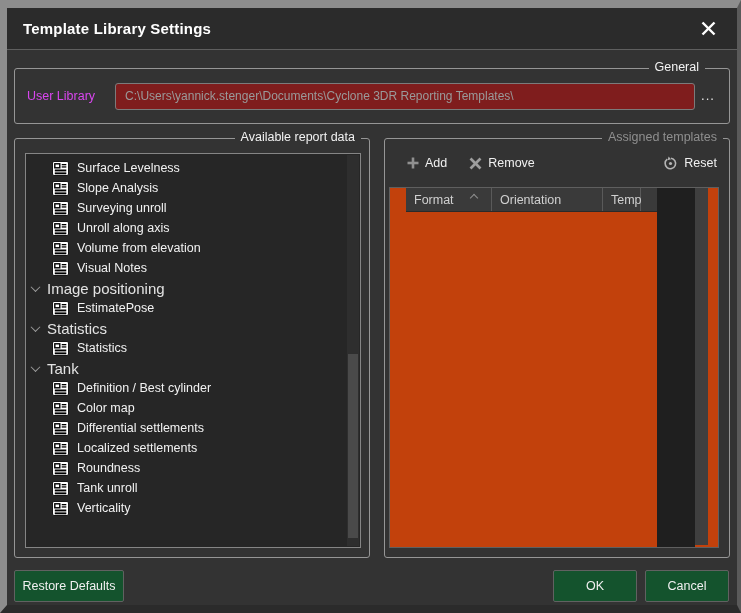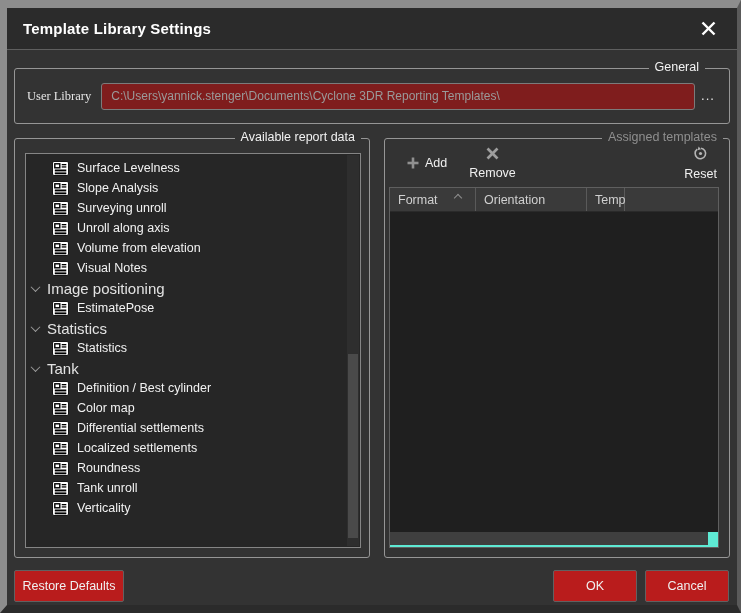--- a/index.html
+++ b/index.html
@@ -28,21 +28,21 @@
   .groupbox { position:absolute; border:1px solid #969696; border-radius:3px; }
   .legend {
     position:absolute; top:-9px; background:#333333; padding:0 6px;
     font-size:12.5px; color:#f2f2f2; white-space:nowrap;
   }
   .legend.dim { color:#8f8f8f; }
 
   .group-general { left:7px; width:716px; top:18px; height:56px; }
   .group-general .legend { right:24px; }
   .general-row { display:flex; align-items:center; height:100%; padding:0 8px 0 12px; }
-  .ul-label { color:#e5e5e5; font-size:12.5px; margin-right:10px; white-space:nowrap;font-family:Liberation Serif, serif; }
+  .ul-label { color:#d946ef; font-size:12.5px; margin-right:20px; white-space:nowrap; }
   .path-input {
     flex:1; height:27px; background:#7f1d1d; border:1px solid #7b7b7b; border-radius:3px;
     color:#9a9a9a; font-size:12px; padding:0 9px; outline:none;
     font-family:"Liberation Sans","DejaVu Sans",sans-serif;
   }
   .browse-btn {
     width:26px; height:24px; background:transparent; border:none; color:#e6e6e6;
     font-size:13px; letter-spacing:1px; cursor:pointer; text-align:center; line-height:16px;
   }
 
@@ -67,46 +67,46 @@
     transform:rotate(45deg) translate(-1px,-1px); margin-right:8px; flex:0 0 auto;
   }
   .tree-group-label { color:#e2e2e2; font-size:15px; }
 
   .vscroll { position:absolute; top:1px; bottom:1px; right:1px; width:12px; background:#2e2e2e; }
   .vscroll .thumb { position:absolute; left:1px; right:1px; top:51%; height:47%; background:#4a4a4a; }
 
   
   .at-toolbar { position:absolute; left:22px; right:12px; top:12px; height:24px; display:flex; align-items:center; }
   .tool-btn { display:flex; align-items:center; gap:6px; background:transparent; border:none; color:#f0f0f0; font-size:12.5px; cursor:pointer; }
-  .tool-btn + .tool-btn { margin-left:22px;flex-direction:column; }
+  .tool-btn + .tool-btn { margin-left:22px; }
   .tool-btn.reset { margin-left:auto; }
 
   .table-wrap {
     position:absolute; left:4px; right:10px; top:48px; bottom:9px;
-    border:1px solid #5f5f5f; background:#5eead4; display:flex; flex-direction:column;
+    border:1px solid #5f5f5f; background:#c2410c; display:flex; padding-left:16px;
   }
   .thead { display:flex; height:24px; background:#3a3a3a; border-bottom:1px solid #2a2a2a; flex:0 0 auto; }
   .th {
     display:flex; align-items:center; padding:0 8px; color:#d0d0d0; font-size:12.5px;
     border-right:1px solid #5a5a5a; cursor:pointer; position:relative;
   }
   .th:nth-child(1){ width:86px; }
   .th:nth-child(2){ width:111px; }
   .th:nth-child(3){ width:38px; }
   .th:nth-child(4){ flex:1; border-right:none; }
   .th-caret {
     width:6px; height:6px; border-left:1.8px solid #8f8f8f; border-top:1.8px solid #8f8f8f;
     transform:rotate(45deg); margin-left:auto; margin-right:6px; margin-top:-3px;
   }
   .tbody { flex:1; background:#1f1f1f; }
   .hscroll { flex:0 0 13px; background:#3f3f3f; margin:0 10px 2px 0; }
 
   
   .btn {
-    position:absolute; height:32px; background:#b91c1c; border:1px solid #616161; border-radius:2px;
+    position:absolute; height:32px; background:#14532d; border:1px solid #616161; border-radius:2px;
     color:#f0f0f0; font-size:12.5px; cursor:pointer; text-align:center;
     font-family:"Liberation Sans","DejaVu Sans",sans-serif;
   }
   .btn-restore { left:7px; top:520px; width:110px; }
   .btn-ok { left:546px; top:520px; width:84px; }
   .btn-cancel { left:638px; top:520px; width:84px; }
 </style>
 </head>
 <body>
 

